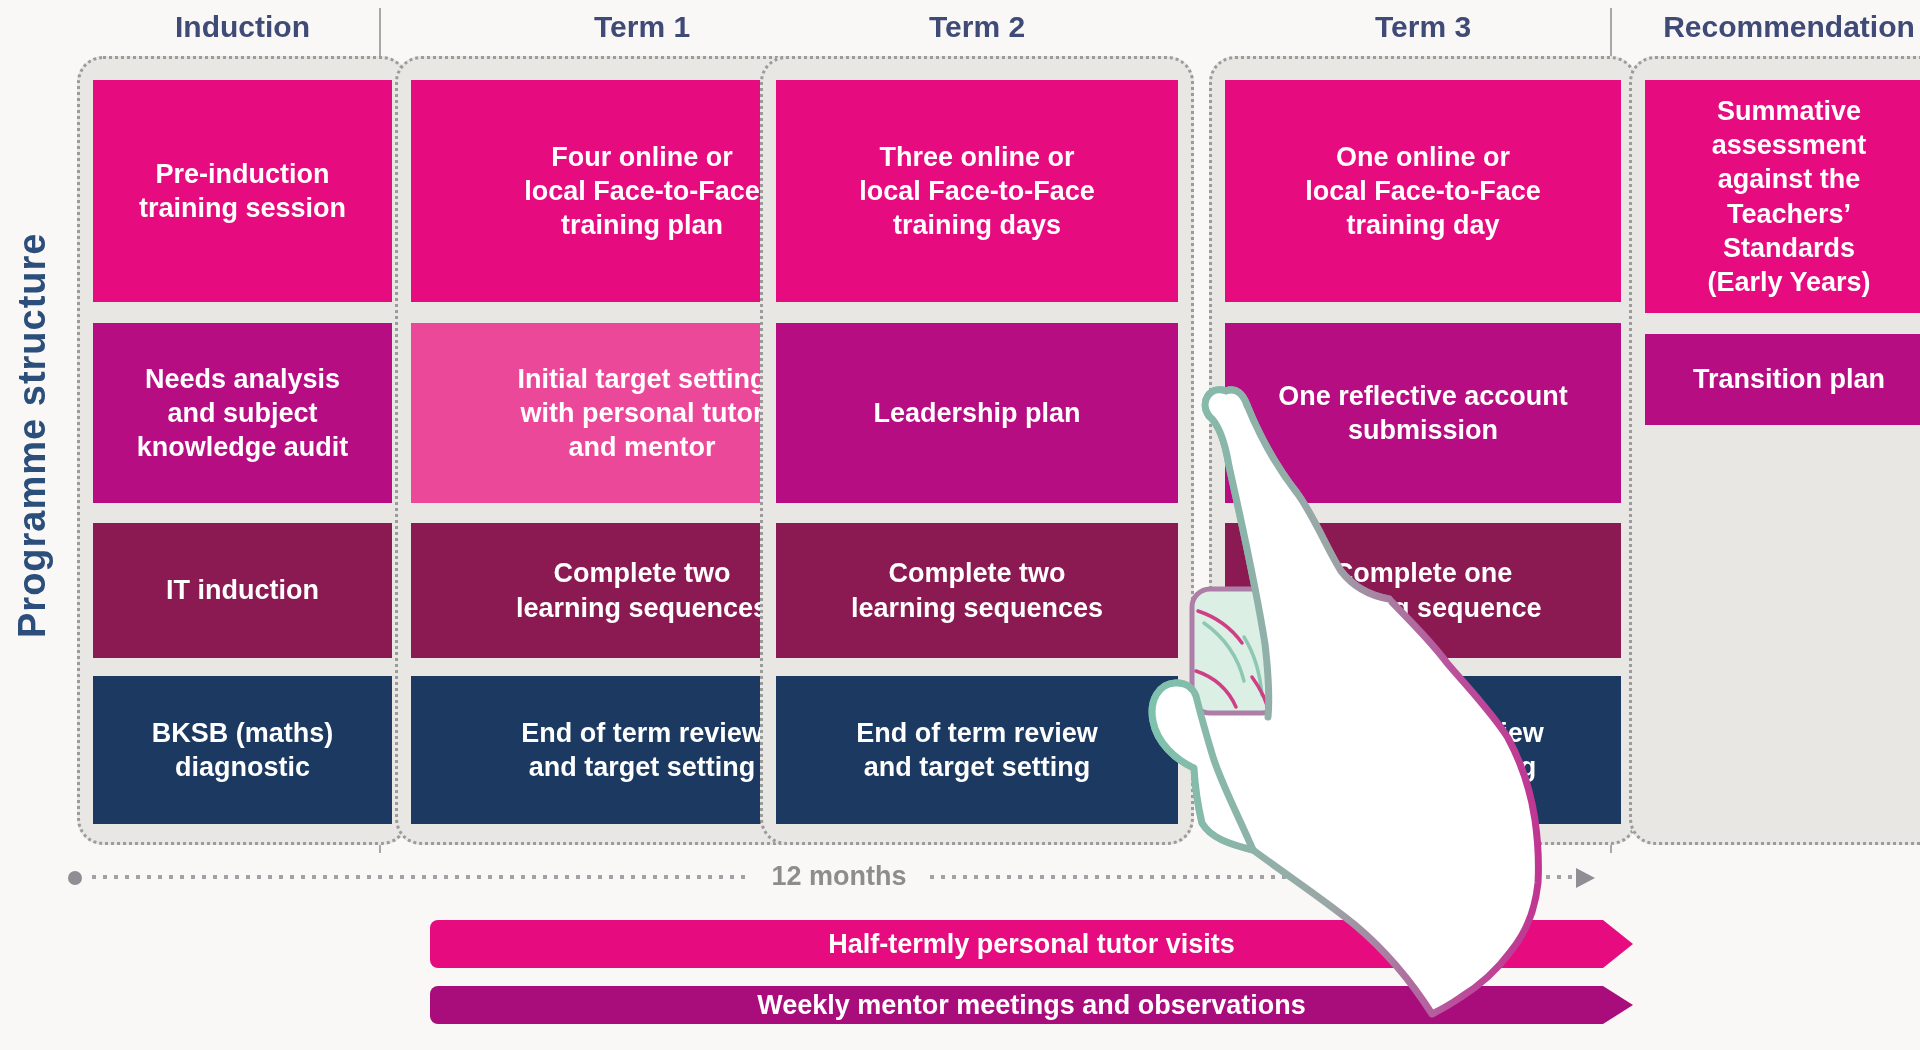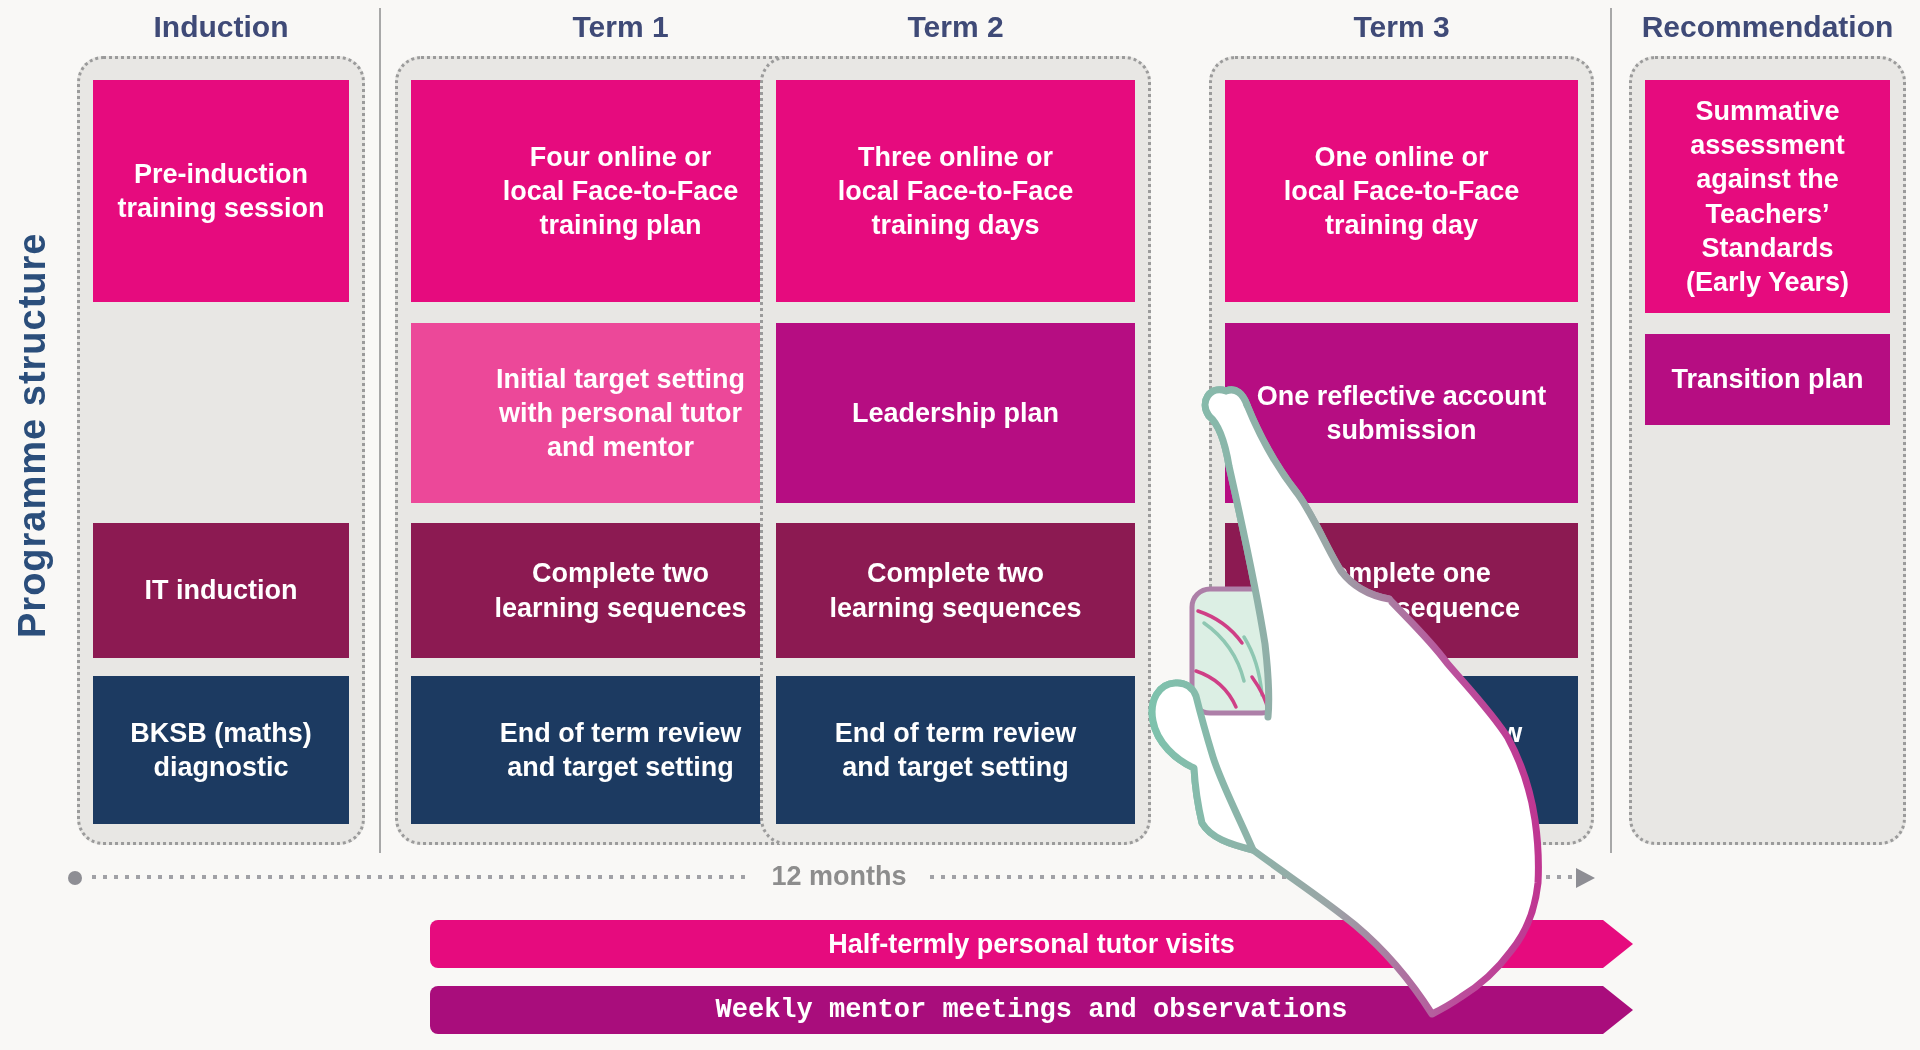--- a/index.html
+++ b/index.html
@@ -10,21 +10,21 @@
   .v-label{position:absolute;left:6px;top:200px;height:470px;width:52px;
            display:flex;align-items:center;justify-content:center;
            writing-mode:vertical-rl;transform:rotate(180deg);
            font-size:38px;font-weight:bold;color:#2b4e7b;letter-spacing:1px;}
 
   
   .divider{position:absolute;top:8px;height:845px;width:2px;background:#a8a8a8;}
   .d1{left:379px;} .d2{left:1610px;}
 
   
-  .column{position:absolute;top:0;height:900px;}
+  .column{position:absolute;top:0;height:900px;padding-left:43px;}
   .col-induction{left:77px;width:288px;}
   .col-term1{left:395px;width:451px;}
   .col-term2{left:760px;width:391px;}
   .col-term3{left:1209px;width:385px;}
   .col-recommendation{left:1629px;width:277px;}
 
   .col-header{position:absolute;top:10px;left:0;right:0;text-align:center;
               font-size:30px;font-weight:bold;color:#3f4a77;}
 
   .frame{position:absolute;top:56px;height:789px;left:0;right:0;box-sizing:border-box;
@@ -51,40 +51,43 @@
             font-size:27px;color:#8d8d8d;font-weight:600;}
   .tl-arrow{position:absolute;left:1576px;top:868px;width:0;height:0;
             border-left:19px solid #8e8e94;border-top:10px solid transparent;border-bottom:10px solid transparent;}
 
   
   .banner{position:absolute;left:395px;width:1203px;display:flex;align-items:center;justify-content:center;
           color:#fff;font-weight:bold;font-size:27px;
           clip-path:polygon(0 0, calc(100% - 30px) 0, 100% 50%, calc(100% - 30px) 100%, 0 100%);
           border-radius:8px;margin-left:35px;}
   .b1{top:920px;height:48px;}
-  .b2{top:986px;height:48px;font-family:Liberation Mono, monospace;}
+  .b2{top:986px;height:38px;}
 
   
   .hand{position:absolute;left:1140px;top:385px;width:420px;height:645px;z-index:5;}
 </style>
 </head>
 <body>
 
 <div class="canvas">
 
   <div class="v-label">Programme structure</div>
 
   <div class="divider d1"></div>
   <div class="divider d2"></div>
 
   <div class="column col-induction">
     <div class="col-header">Induction</div>
     <div class="frame"></div>
     <div class="card r1" style="background: rgb(230, 11, 126);">Pre-induction
 training session</div>
+    <div class="card r2" style="background: rgb(182, 13, 130);">Needs analysis
+and subject
+knowledge audit</div>
     <div class="card r3" style="background: rgb(140, 26, 82);">IT induction</div>
     <div class="card r4" style="background: rgb(28, 58, 97);">BKSB (maths)
 diagnostic</div>
   </div>
 
   <div class="column col-term1">
     <div class="col-header">Term 1</div>
     <div class="frame"></div>
     <div class="card r1" style="background: rgb(230, 11, 126);">Four online or
 local Face-to-Face

